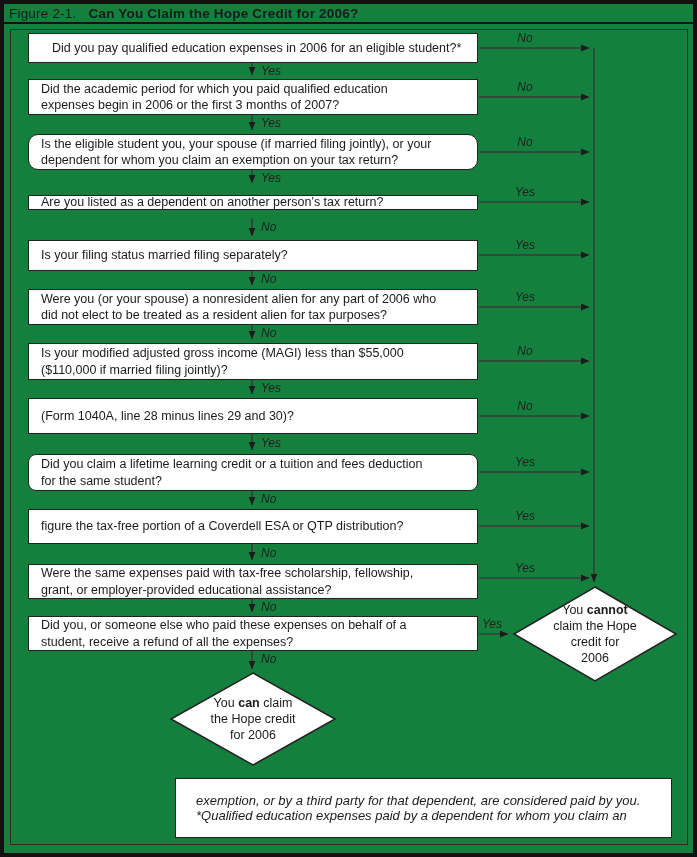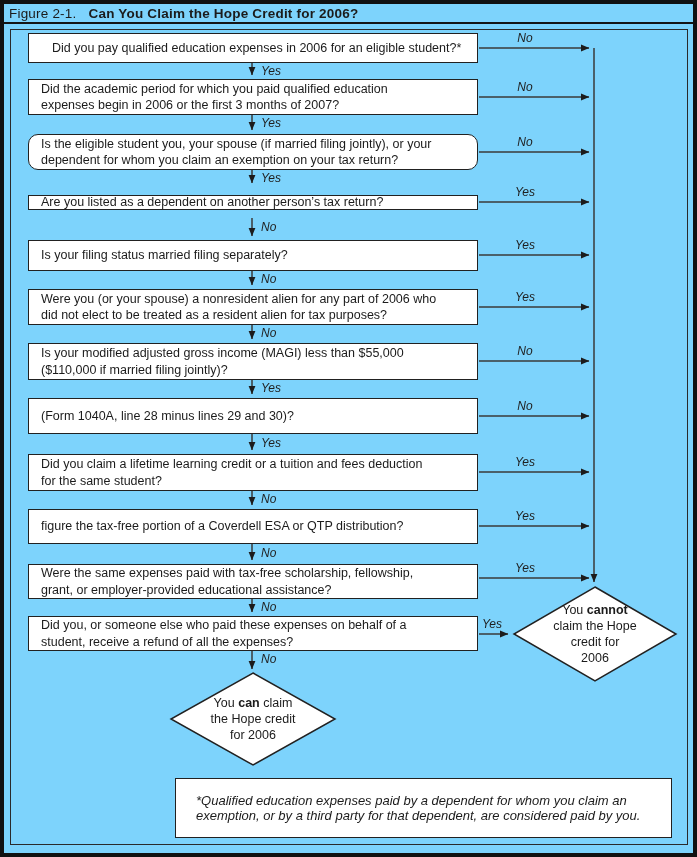--- a/index.html
+++ b/index.html
@@ -1,20 +1,20 @@
 <!DOCTYPE html>
 <html><head>
 <meta charset="utf-8">
 <style>
   * { margin: 0; padding: 0; box-sizing: border-box; }
   html,body { background: #e8e8e8; }
   .page {
     position: relative;
     width: 697px; height: 857px;
-    background: #7dd3fc;
+    background: #15803d;
     font-family: "Liberation Sans", "DejaVu Sans", sans-serif;
     color: #1b1b1b;
     overflow: hidden;
   }
   .outer-frame {
     position: absolute; inset: 0;
     border: 4px solid #111;
     pointer-events: none;
     z-index: 30;
   }
@@ -137,21 +137,21 @@
       <span class="qline">Were you (or your spouse) a nonresident alien for any part of 2006 who</span>
       <span class="qline">did not elect to be treated as a resident alien for tax purposes?</span>
     </div>
   <div class="qbox" style="top:343px;height:37px;">
       <span class="qline">Is your modified adjusted gross income (MAGI) less than $55,000</span>
       <span class="qline">($110,000 if married filing jointly)?</span>
     </div>
   <div class="qbox" style="top:398px;height:36px;">
       <span class="qline">(Form 1040A, line 28 minus lines 29 and 30)?</span>
     </div>
-  <div class="qbox" style="top:454px;height:37px;">
+  <div class="qbox" style="top:454px;height:37px;border-radius:8px;">
       <span class="qline">Did you claim a lifetime learning credit or a tuition and fees deduction</span>
       <span class="qline">for the same student?</span>
     </div>
   <div class="qbox" style="top:509px;height:35px;">
       <span class="qline">figure the tax-free portion of a Coverdell ESA or QTP distribution?</span>
     </div>
   <div class="qbox" style="top:564px;height:35px;">
       <span class="qline">Were the same expenses paid with tax-free scholarship, fellowship,</span>
       <span class="qline">grant, or employer-provided educational assistance?</span>
     </div>
@@ -192,18 +192,18 @@
     <div>credit for</div>
     <div>2006</div>
   </div>
   <div class="diamond-text" style="left:188px;top:695px;">
     <div><span>You </span><b>can</b><span> claim</span></div>
     <div>the Hope credit</div>
     <div>for 2006</div>
   </div>
 
   <div class="footnote-box">
+    <span>exemption, or by a third party for that dependent, are considered paid by you.</span>
     <span>*Qualified education expenses paid by a dependent for whom you claim an</span>
-    <span>exemption, or by a third party for that dependent, are considered paid by you.</span>
   </div>
 
   <div class="outer-frame"></div>
 </div>
 
 </body></html>

